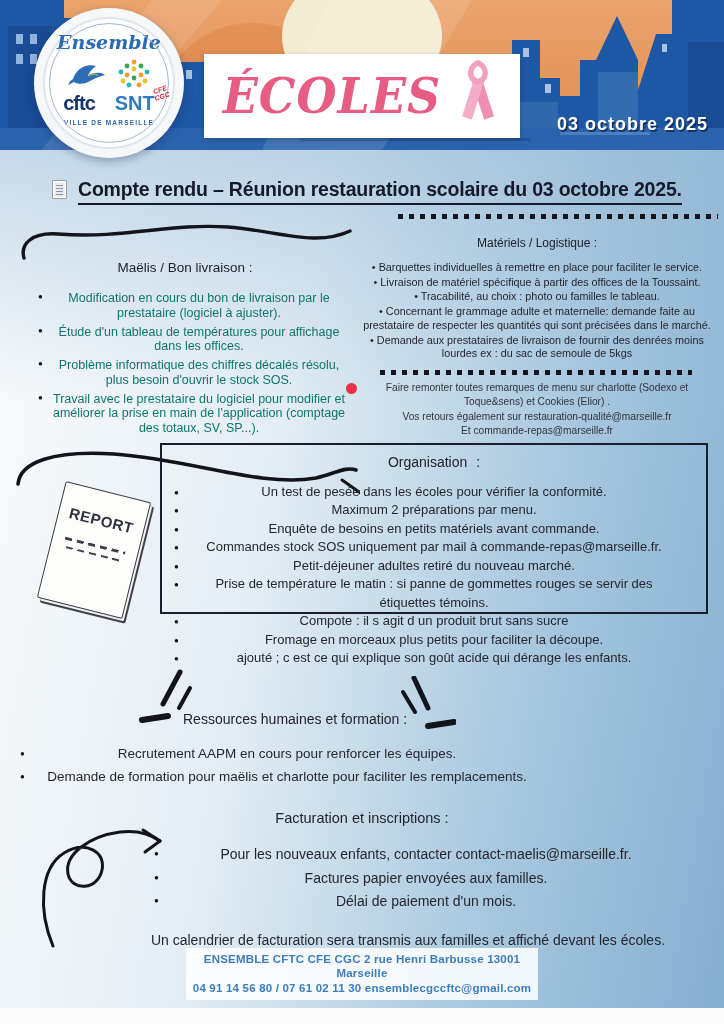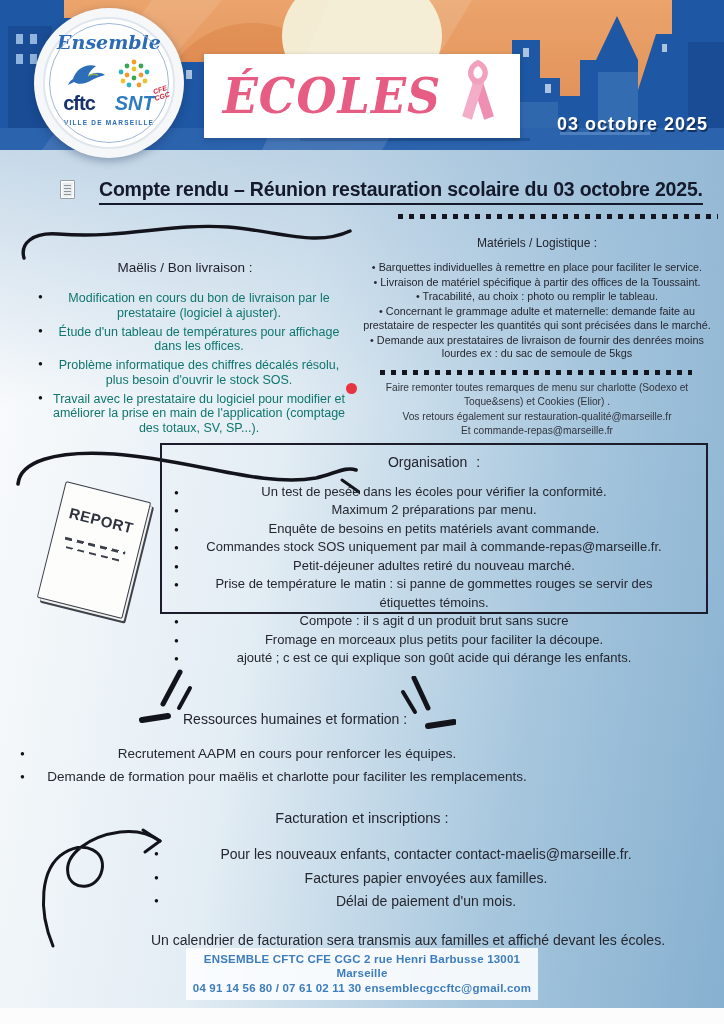--- a/index.html
+++ b/index.html
@@ -18,34 +18,34 @@
   .hero svg.hero-art { position:absolute; inset:0; width:100%; height:100%; }
 
   .badge { position:absolute; left:34px; top:8px; width:150px; height:150px; border-radius:50%;
     background:#f6f7f9; box-shadow:0 3px 8px rgba(20,40,80,.35); display:flex; align-items:center; justify-content:center; }
   .badge-inner { width:132px; height:132px; border-radius:50%; background:#ffffff; border:2px solid #dfe6ee;
     outline:1.5px solid #9db7d8; outline-offset:-7px; display:flex; flex-direction:column; align-items:center; padding-top:14px; }
   .badge-script { font-family:"DejaVu Serif", serif; font-style:italic; font-weight:bold; color:#2b6ab5; font-size:19px; line-height:1; }
   .badge-mid { display:flex; align-items:center; gap:10px; margin-top:5px; height:34px; }
   .badge-org { display:flex; align-items:flex-start; gap:20px; margin-top:1px; position:relative; }
   .badge-cftc { font-weight:bold; color:#16336e; font-size:20px; letter-spacing:-1px; }
-  .badge-snt { font-weight:bold; color:#2f7bc0; font-size:20px; letter-spacing:0;font-style:italic; }
+  .badge-snt { font-weight:bold; color:#2f7bc0; font-size:20px; letter-spacing:0; }
   .badge-stamp { position:absolute; right:-17px; top:-6px; color:#d42537; font-size:7px; font-weight:bold;
     transform:rotate(-18deg); font-style:italic; line-height:1; text-align:center; width:22px; }
   .badge-city { margin-top:4px; font-size:6.5px; letter-spacing:1.2px; color:#2b6ab5; font-weight:bold; }
 
   .ecoles-box { position:absolute; left:204px; top:54px; width:316px; height:84px; background:#ffffff;
     box-shadow:0 2px 5px rgba(30,50,90,.35); display:flex; align-items:center; justify-content:center; gap:14px; }
   .ecoles-word { font-family:"DejaVu Serif", serif; font-weight:bold; font-style:italic;
     font-size:46px; color:#e75c82; letter-spacing:1px; transform:scaleY(1.05); }
   .hero-date { position:absolute; right:16px; top:114px; font-size:18px; font-weight:bold; color:#ffffff;
     letter-spacing:1px; text-shadow:1.5px 2px 0 rgba(16,42,84,.85); }
 
   
-  .doc-title { position:absolute; left:52px; top:178px; width:660px; display:flex; align-items:flex-start; gap:24px;margin-left:8px; }
+  .doc-title { position:absolute; left:52px; top:178px; width:660px; display:flex; align-items:flex-start; gap:11px; }
   .doc-icon { width:15px; height:19px; margin-top:2px; background:#e9ebef; border:1px solid #9aa0ab; border-radius:1px;
     box-shadow:inset 0 0 0 1.5px #fff; position:relative; flex:none; }
   .doc-icon::before { content:""; position:absolute; left:3px; right:3px; top:4px; height:10px;
     background:repeating-linear-gradient(to bottom,#8e949e 0 1px, transparent 1px 3px); }
   .doc-title h1 { font-size:19.5px; font-weight:bold; color:#14192b; line-height:1.2; letter-spacing:-0.2px;
     border-bottom:2.5px solid #14192b; padding-bottom:2px; }
 
   
   .stroke { stroke:#13131c; fill:none; stroke-linecap:round; }
 
@@ -223,21 +223,21 @@
       <path class="stroke" stroke-width="3" d="M332,40 L352,54"></path>
     </svg>
   </section>
 
   <section class="sec-materiels">
     <div class="sq-dots dots-top"></div>
     <h2>Matériels / Logistique :</h2>
     <ul class="mat-list">
       <li>Barquettes individuelles à remettre en place pour faciliter le service.</li>
       <li>Livraison de matériel spécifique à partir des offices de la Toussaint.</li>
-      <li>Tracabilité, au choix : photo ou remplir le tableau.</li>
+      <li>Tracabilité, au choix : photo ou familles le tableau.</li>
       <li>Concernant le grammage adulte et maternelle: demande faite au prestataire de respecter les quantités qui sont précisées dans le marché.</li>
       <li>Demande aux prestataires de livraison de fournir des denrées moins lourdes ex : du sac de semoule de 5kgs</li>
     </ul>
     <div class="sq-dots dots-mid"></div>
     <div class="mat-note">
       <span class="red-dot"></span>
       <div>Faire remonter toutes remarques de menu sur charlotte (Sodexo et Toque&amp;sens) et Cookies (Elior) .</div>
       <div>Vos retours également sur restauration-qualité@marseille.fr</div>
       <div>Et commande-repas@marseille.fr</div>
     </div>

